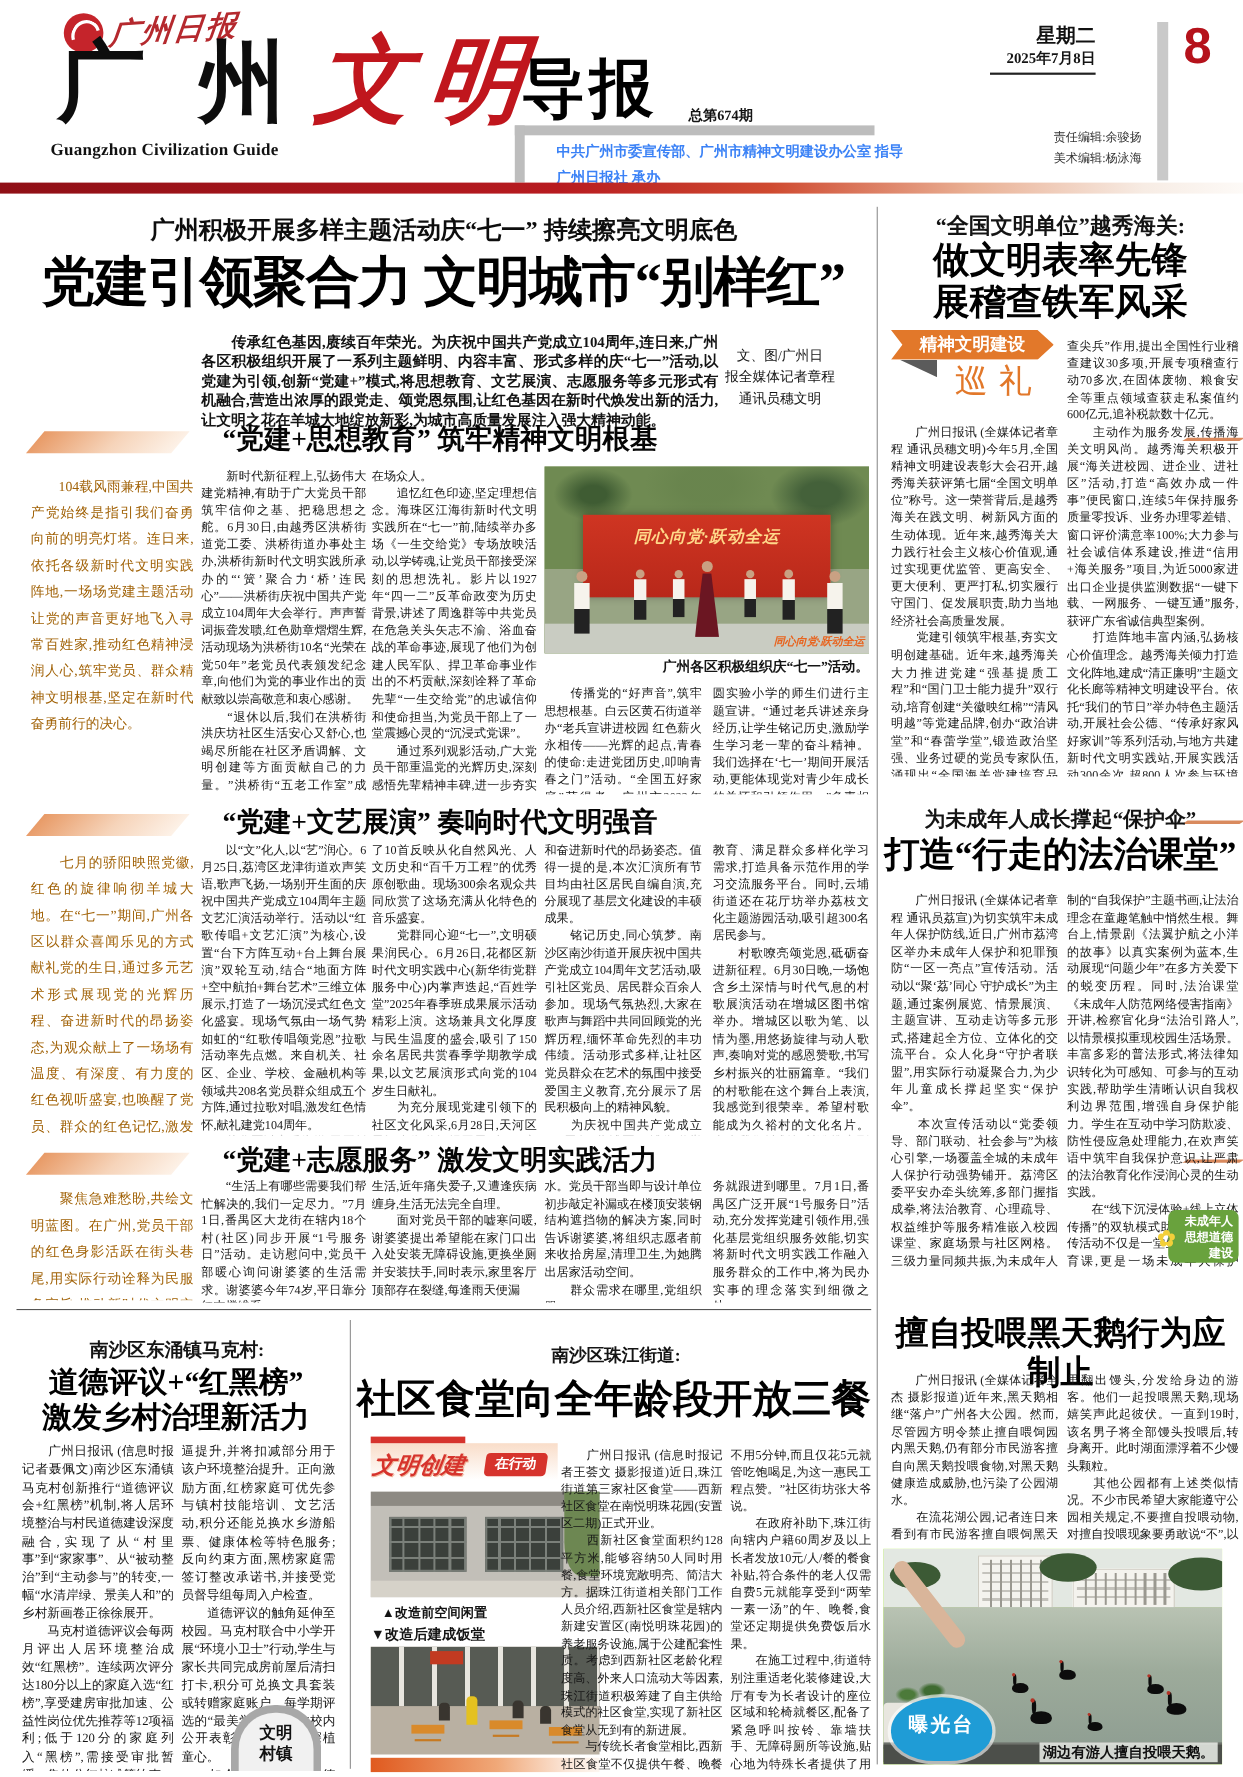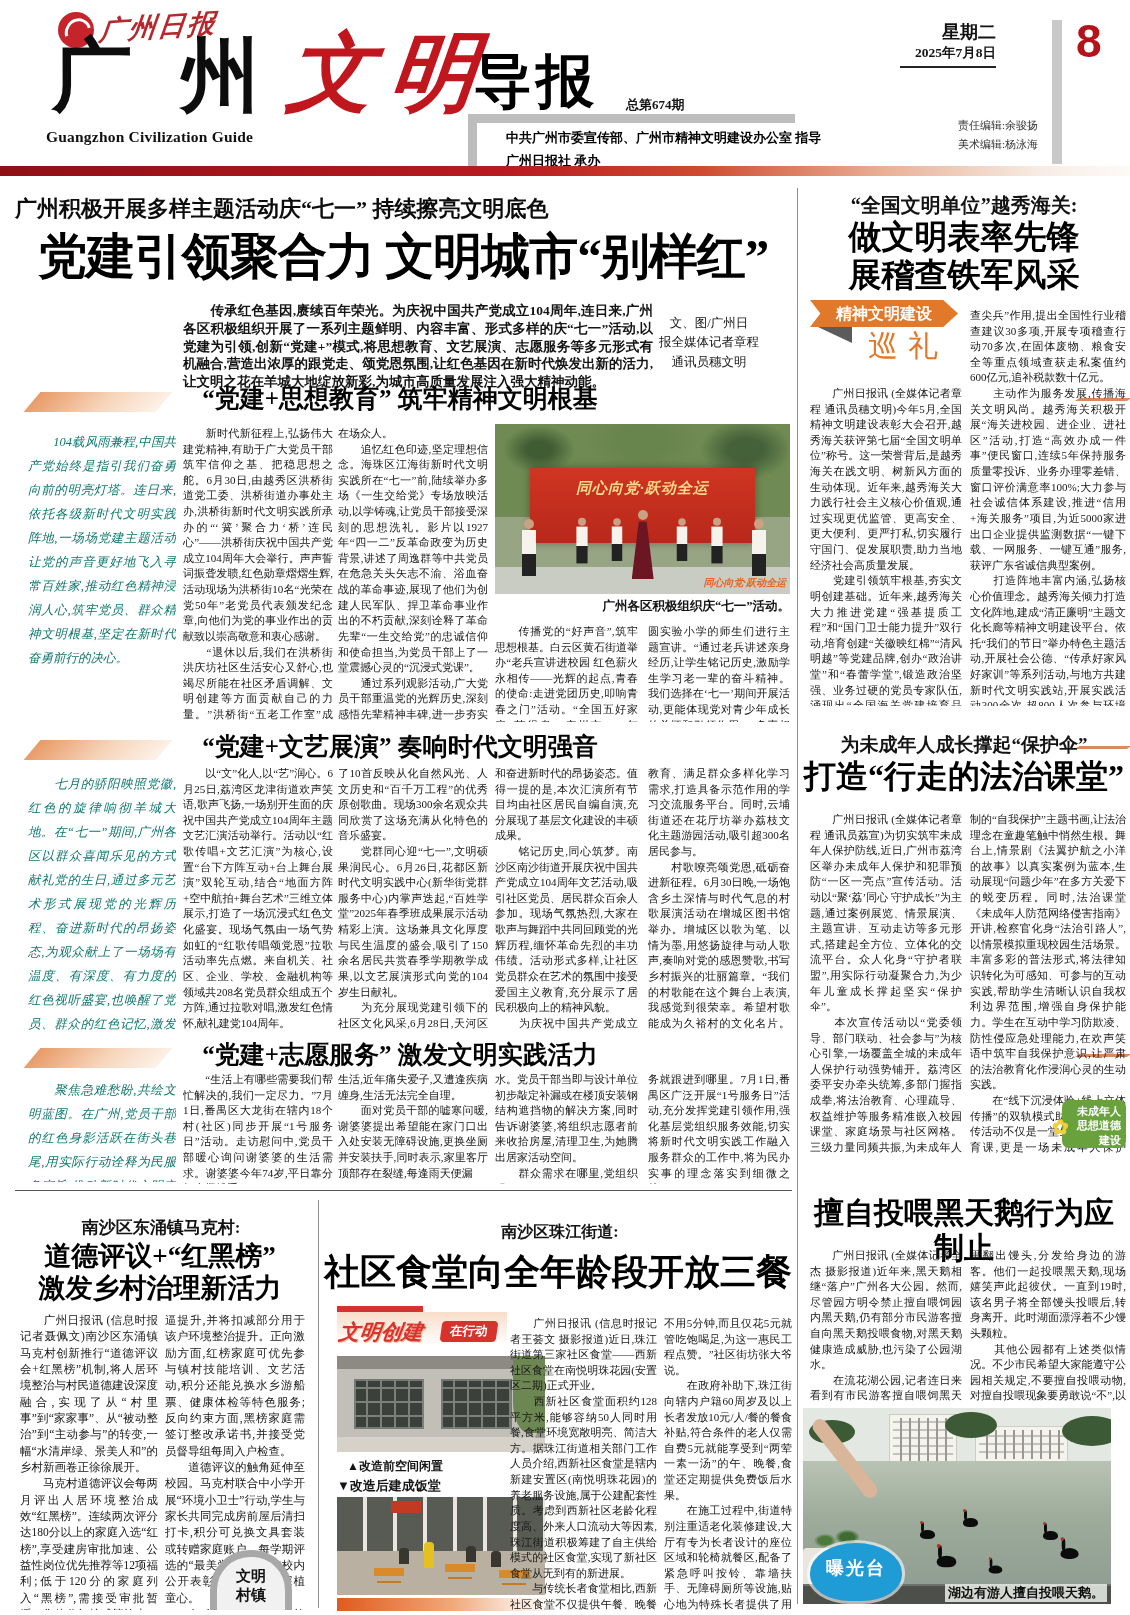--- a/index.html
+++ b/index.html
@@ -14,48 +14,48 @@
   color:#b5292e;transform:skewX(-10deg) rotate(-4deg);letter-spacing:2px}
 .brand-black{position:absolute;left:52px;top:36px;font-weight:900;font-size:80px;line-height:1;letter-spacing:48px;color:#0d0d0d}
 .brand-red{position:absolute;left:288px;top:30px;font-weight:900;font-size:86px;line-height:1;letter-spacing:16px;
   color:#c0161d;font-style:italic;transform:skewX(-6deg)}
 .brand-dao{position:absolute;left:474px;top:52px;font-family:"Liberation Sans","DejaVu Sans",sans-serif;
   font-weight:700;font-size:58px;line-height:1;letter-spacing:4px;color:#000}
 .brand-issue{position:absolute;left:626px;top:96px;font-size:13px;font-weight:700}
 .brand-eng{position:absolute;left:46px;top:128px;font-weight:700;font-size:15.5px;letter-spacing:.2px;color:#111}
 .mh-barh{position:absolute;left:468px;top:114px;width:327px;height:9px;background:#bdbdbd}
 .mh-barv{position:absolute;left:468px;top:114px;width:9px;height:52px;background:#bdbdbd}
-.mh-guide{position:absolute;left:506px;top:127px;font-size:13px;font-weight:700;line-height:1.75;color:#000000}
+.mh-guide{position:absolute;left:506px;top:127px;font-size:13px;font-weight:700;line-height:1.75;color:#3b82f6}
 .mh-week{position:absolute;left:880px;top:20px;width:116px;text-align:right;font-weight:900;font-size:18px;color:#111}
 .mh-date{position:absolute;left:862px;top:44px;width:134px;text-align:right;font-weight:700;font-size:13.5px}
 .mh-rule{position:absolute;left:900px;top:66px;width:96px;height:2px;background:#222}
 .mh-ed{position:absolute;left:860px;top:116px;width:178px;text-align:right;font-size:11px;line-height:1.7;color:#333;white-space:pre-line}
 .mh-vbar{position:absolute;left:1052px;top:20px;width:10px;height:144px;background:#c9c9c9}
 .mh-page{position:absolute;left:1076px;top:14px;font-family:"Liberation Sans","DejaVu Sans",sans-serif;
   font-weight:900;font-size:46px;color:#b5121b}
 .red-rule{position:absolute;left:0;top:166px;width:1130px;height:10px;
   background:linear-gradient(90deg,#8f0f16,#b81b20 45%,#cf4a30 62%,#e9af93 78%,#f7ece4 92%,#fdfaf7)}
 
 .vline{position:absolute;width:1px;background:#8f8f8f}
 .hline{position:absolute;height:1px;background:#555}
 
-.lead-kicker{position:absolute;left:15px;top:194px;width:777px;text-align:left;font-weight:900;font-size:22px;color:#0d0d0d}
+.lead-kicker{position:absolute;left:15px;top:194px;width:777px;text-align:center;font-weight:900;font-size:22px;color:#0d0d0d}
 .lead-headline{position:absolute;left:8px;top:224px;width:790px;text-align:center;font-weight:900;font-size:49px;
   letter-spacing:-1px;color:#000}
 .lead-intro{position:absolute;left:183px;top:302px;width:470px;font-weight:700;font-size:13.5px;line-height:1.32;
   text-align:justify;white-space:pre-line}
 .lead-byline{position:absolute;left:655px;top:314px;width:108px;font-size:12.5px;line-height:1.55;text-align:center;white-space:pre-line}
 
 .stripe{position:absolute;height:20px;width:132px;left:32px;
   background:linear-gradient(100deg,#e89a66,#f6d4ba 55%,#fdf2e8);transform:skewX(-40deg)}
 .stitle{position:absolute;left:120px;width:560px;text-align:center;font-weight:900;font-size:25px;color:#050505}
 .slash{position:absolute;right:8px;width:52px;height:12px;border-top:3px solid #d98a5e;transform:skewX(-58deg)}
 
 .tcol{position:absolute;font-size:11px;line-height:1.42;text-align:justify;white-space:pre-line;overflow:hidden;color:#161616}
-.icol{position:absolute;font-size:12.5px;line-height:1.92;font-style:italic;text-align:justify;white-space:pre-line;overflow:hidden;color:#0f766e}
+.icol{position:absolute;font-size:12.5px;line-height:1.92;text-align:justify;white-space:pre-line;overflow:hidden;color:#a16207}
 .cap{font-weight:700;font-size:12.5px}
 
 .r-kicker{position:absolute;left:800px;width:328px;text-align:center;font-weight:900;font-size:20px}
 .r-head{position:absolute;left:800px;width:328px;text-align:center;font-weight:900;font-size:33px;line-height:1.16;color:#000}
 
 .badge-spirit{position:absolute;left:810px;top:300px;width:160px;height:76px}
 .badge-spirit .arrow{position:absolute;left:0;top:0;width:148px;height:27px;background:#e2782a;color:#fff;
   font-family:"Liberation Sans","DejaVu Sans",sans-serif;font-weight:900;font-size:16px;line-height:27px;text-align:center;
   clip-path:polygon(0 0,90% 0,100% 50%,90% 100%,0 100%,7% 50%)}
 .badge-spirit .fold{position:absolute;left:8px;top:27px;width:34px;height:16px;background:#5b5b5b;

